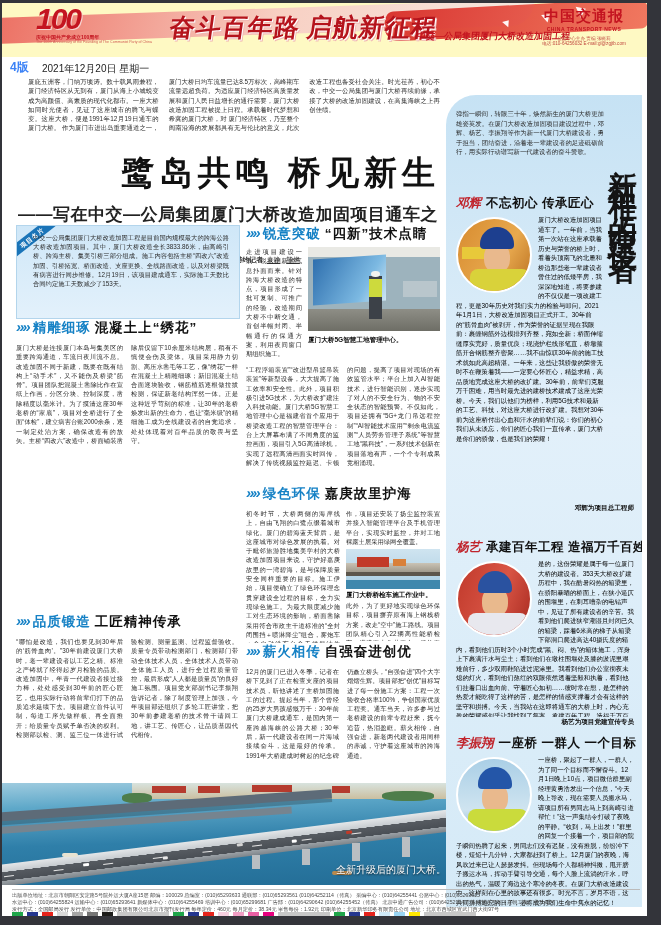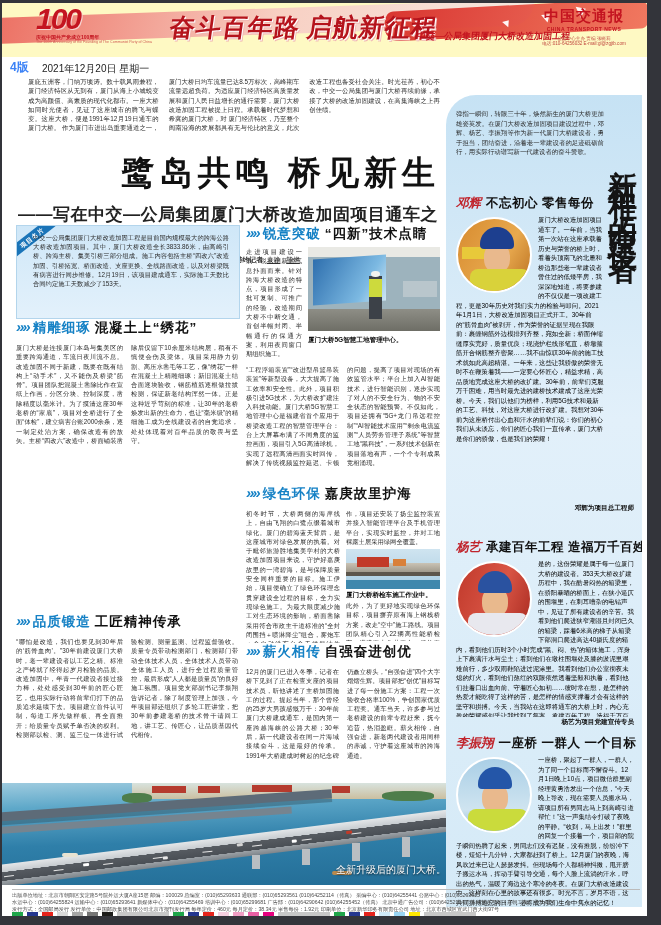--- a/index.html
+++ b/index.html
@@ -243,21 +243,21 @@
     <div class="twocol jt" style="height:110px;margin-top:6px;">12月的厦门已进入冬季，记者在桥下见到了正在检查支座的项目技术员，听他讲述了主桥加固施工的过程。提起当年，那个曾经的25岁大男孩感慨万千：30年前厦门大桥建成通车，是国内第一座跨越海峡的公路大桥；30年后，新一代建设者在同一片海域接续奋斗，这是最好的传承。1991年大桥建成时树起的纪念碑仍矗立桥头，“自强奋进”四个大字熠熠生辉。项目部把“创优”目标写进了每一份施工方案：工程一次验收合格率100%，争创国家优质工程奖。通车当天，许多参与过老桥建设的前辈专程赶来，抚今追昔，热泪盈眶。薪火相传，自强奋进，新老两代建设者用同样的赤诚，守护着这座城市的跨海通道。</div>
   </div>
 
   <div class="sidebar">
     <div class="vtitle">新征程上的建设者</div>
     <div class="sb-in">
       <div class="sb-intro jt">弹指一瞬间，转眼三十年，焕然新生的厦门大桥更加雄姿英发。在厦门大桥改造加固项目建设过程中，邓辉、杨艺、李振翔等作为新一代厦门大桥建设者，勇于担当，团结奋进，沿着老一辈建设者的足迹砥砺前行，用实际行动谱写新一代建设者的奋斗赞歌。</div>
 
       <div class="phead">
         <span class="pname">邓辉</span>
-        <span class="ptitle">不忘初心 零售每份</span>
+        <span class="ptitle">不忘初心 传承匠心</span>
       </div>
       <div class="pbody" style="height:288px;">
         <span class="circ" style="background:linear-gradient(120deg,#d78b2f,#e8a94e 60%,#b96f20);">
           <span style="position:absolute;left:4px;top:28px;width:26px;height:12px;background:#e8c93a;"></span>
           <span class="face" style="left:26px;top:24px;"></span>
           <span class="helmet" style="left:22px;top:8px;background:#1d3f8f;"></span>
           <span class="torso" style="left:12px;top:50px;background:#d9d23a;"></span>
         </span>
         <span class="nr" style="display:block;">厦门大桥改造加固项目通车了。一年前，当我第一次站在这座承载着历史与荣誉的桥上时，看着头顶南飞的北雁和桥边那些老一辈建设者曾住过的低矮平房，我深深地知道，将要参建的不仅仅是一项改建工程，更是30年历史对我们实力的检验与叩问。2021年1月1日，大桥改造加固项目正式开工。30年前的“筋骨血肉”被剥开，作为荣誉的证据呈现在我眼前：裹缠钢筋外边模排列齐整，宛如全新；桥面伸缩缝厚实完好，质量优良；现浇护栏线形笔直，桥墩箍筋开合钢筋整齐密聚……我不由惊叹30年前的施工技术就如此高超精湛。一年来，这些让我骄傲的荣誉无时不在鞭策着我——一定要心怀匠心，精益求精，高品质地完成这座大桥的改扩建。30年前，前辈们克服万千困难，用当时最先进的建桥技术建成了这座光荣桥。今天，我们以他们为榜样，利用5G技术和最新的工艺、科技，对这座大桥进行改扩建。我想对30年前为这座桥付出心血和汗水的前辈们说：你们的初心我们从未淡忘，你们的匠心我们一直传承，厦门大桥是你们的骄傲，也是我们的荣耀！</span>
       </div>

